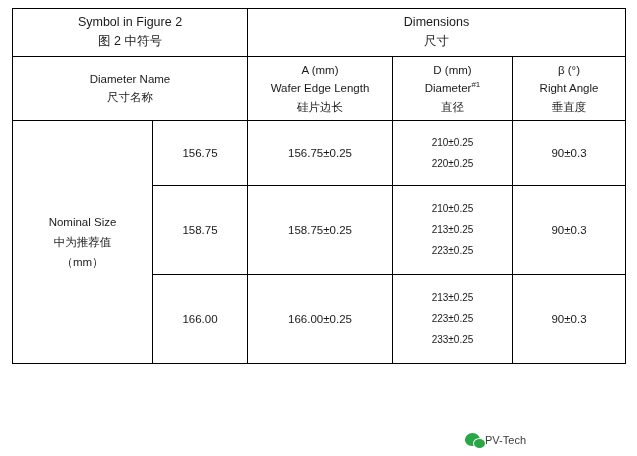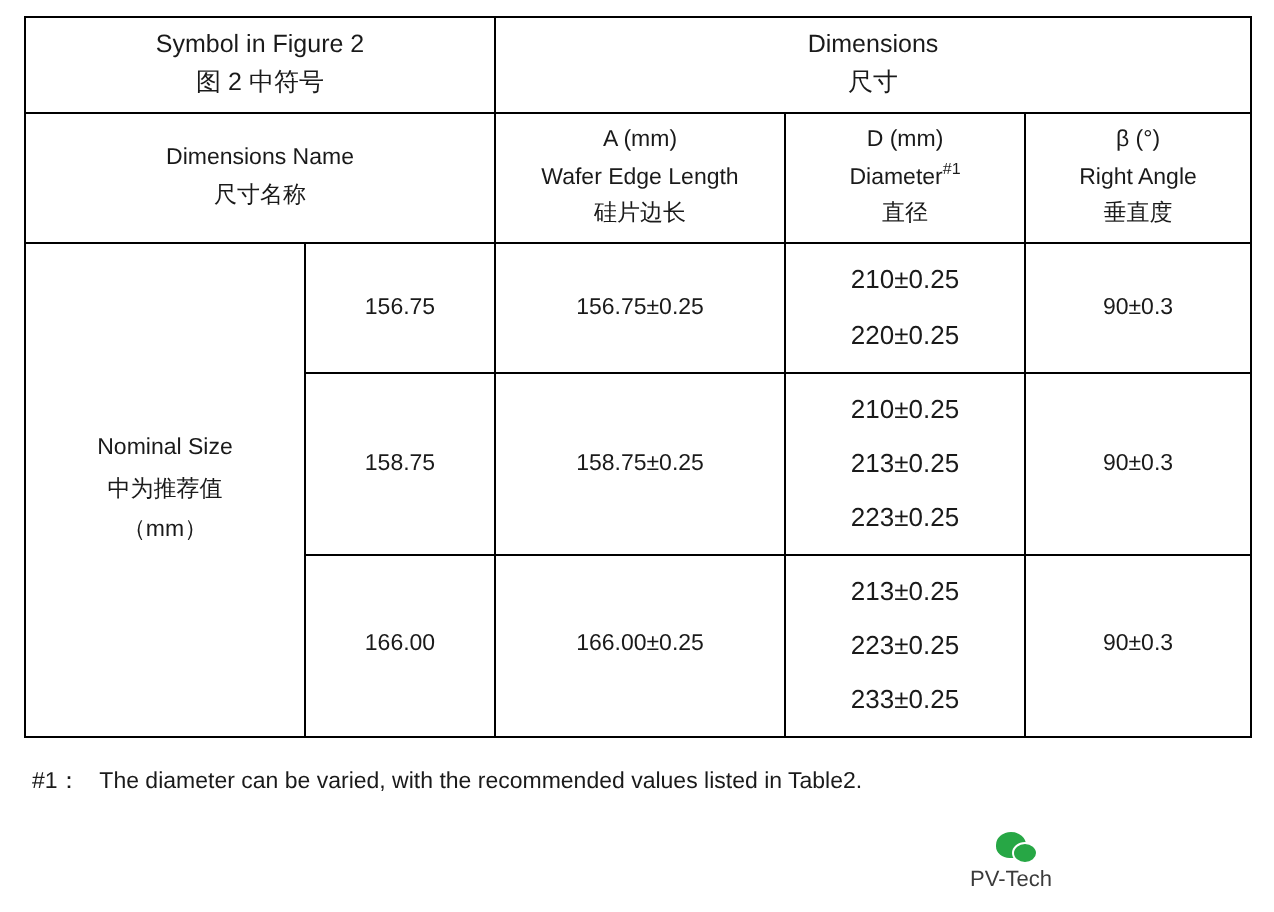--- a/index.html
+++ b/index.html
@@ -47,21 +47,21 @@
   .cell {
     font-size: 11.5px;
     line-height: 1.6;
     margin-left: 41px;
   }
   .nominal {
     font-size: 11.5px;
     line-height: 1.75;
   }
   .dia-cell {
-    font-size: 13px;
+    font-size: 10px;
     line-height: 2.1;
   }
   .sup {
     font-size: 8px;
     vertical-align: super;
   }
   .notes {
     margin-top: 14px;
     padding-left: 4px;
   }
@@ -71,21 +71,20 @@
     margin-bottom: 16px;
     white-space: pre;
   }
   .footer-badge {
     position: absolute;
     right: 14px;
     bottom: 10px;
     display: flex;
     align-items: center;
     gap: 5px;
-    flex-direction: column;
   }
   .wechat-icon {
     width: 15px;
     height: 13px;
     background: #27a745;
     border-radius: 50% 50% 45% 45%;
     position: relative;
     display: inline-block;
   }
   .wechat-icon::after {
@@ -129,21 +128,21 @@
           <div>图 2 中符号</div>
         </td>
         <td class="hdr-main" colspan="3">
           <div>Dimensions</div>
           <div>尺寸</div>
         </td>
       </tr>
 
       <tr>
         <td class="col-head" colspan="2">
-          <div>Dimensions Name</div>
+          <div>Diameter Name</div>
           <div>尺寸名称</div>
         </td>
         <td class="col-head">
           <div>A (mm)</div>
           <div>Wafer Edge Length</div>
           <div>硅片边长</div>
         </td>
         <td class="col-head">
           <div>D (mm)</div>
           <div>
@@ -191,21 +190,20 @@
           <div>213±0.25</div>
           <div>223±0.25</div>
           <div>233±0.25</div>
         </td>
         <td class="cell">90±0.3</td>
       </tr>
     </tbody>
   </table>
 
   <div class="notes">
-    <div class="note-line">#1：   The diameter can be varied, with the recommended values listed in Table2.</div>
   </div>
 
   <div class="footer-badge">
     <span class="wechat-icon"></span>
     <span class="badge-text">PV-Tech</span>
   </div>
 
 </div>
 
 </body></html>

